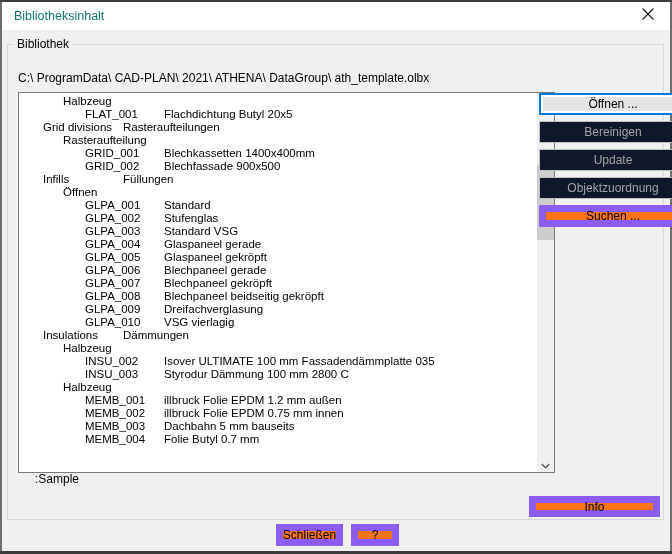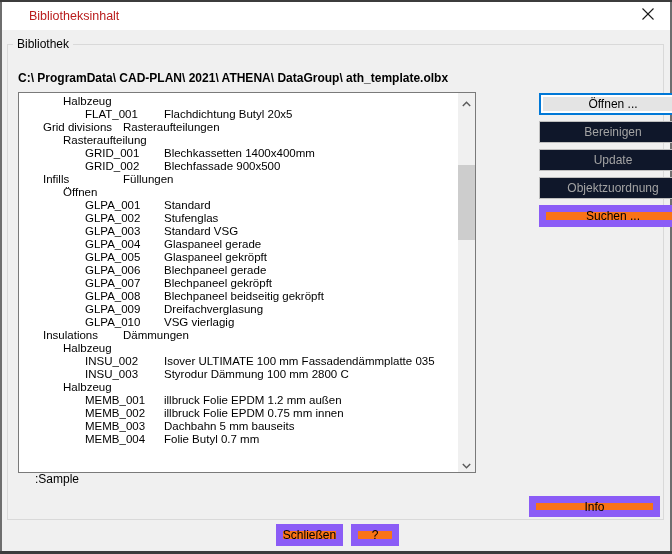--- a/index.html
+++ b/index.html
@@ -8,31 +8,31 @@
 
   .dialog{
     position:relative;width:672px;height:554px;background:#f0f0f0;
     box-shadow: inset 0 2px 0 #3c3c3c, inset 0 -3px 0 #3c3c3c,
                 inset 2px 0 0 #6e6e6e, inset -2px 0 0 #6e6e6e;
     overflow:hidden;
   }
 
   
   .titlebar{position:absolute;left:2px;top:2px;width:668px;height:28px;background:#ffffff;}
-  .title{position:absolute;left:27px;top:7px;font-size:12.5px;color:#b91c1c;white-space:nowrap;}
+  .title{position:absolute;left:12px;top:7px;font-size:12.5px;color:#0f766e;white-space:nowrap;}
   .closebtn{position:absolute;right:0;top:0;width:45px;height:28px;display:flex;align-items:center;justify-content:center;cursor:default;}
 
   
   .groupbox{position:absolute;left:7px;top:44px;width:657px;height:476px;border:1px solid #d9d9d9;}
   .grouplabel{position:absolute;left:5px;top:-8px;background:#f0f0f0;padding:0 4px;font-size:12px;}
 
-  .pathtext{position:absolute;left:18px;top:71px;font-size:12px;white-space:nowrap;font-weight:bold;}
+  .pathtext{position:absolute;left:18px;top:71px;font-size:12px;white-space:nowrap;}
 
   
-  .listbox{position:absolute;left:18px;top:92px;width:458px;height:381px;background:#ffffff;border:1px solid #7a7a7a;overflow:hidden;}
+  .listbox{position:absolute;left:18px;top:92px;width:537px;height:381px;background:#ffffff;border:1px solid #7a7a7a;overflow:hidden;}
   .rows{position:absolute;left:0;top:2px;width:460px;font-size:11.5px;}
   .row{position:relative;height:13px;line-height:13px;white-space:nowrap;}
   .lvl1 .nm{margin-left:24px;}
   .lvl2 .nm{margin-left:44px;}
   .lvl3 .nm{margin-left:66px;}
   .lvl1 .ds{position:absolute;left:104px;}
   .lvl3 .ds{position:absolute;left:145px;}
 
   
   .sbar{position:absolute;top:0;right:0;width:17px;height:100%;background:#f0f0f0;}

